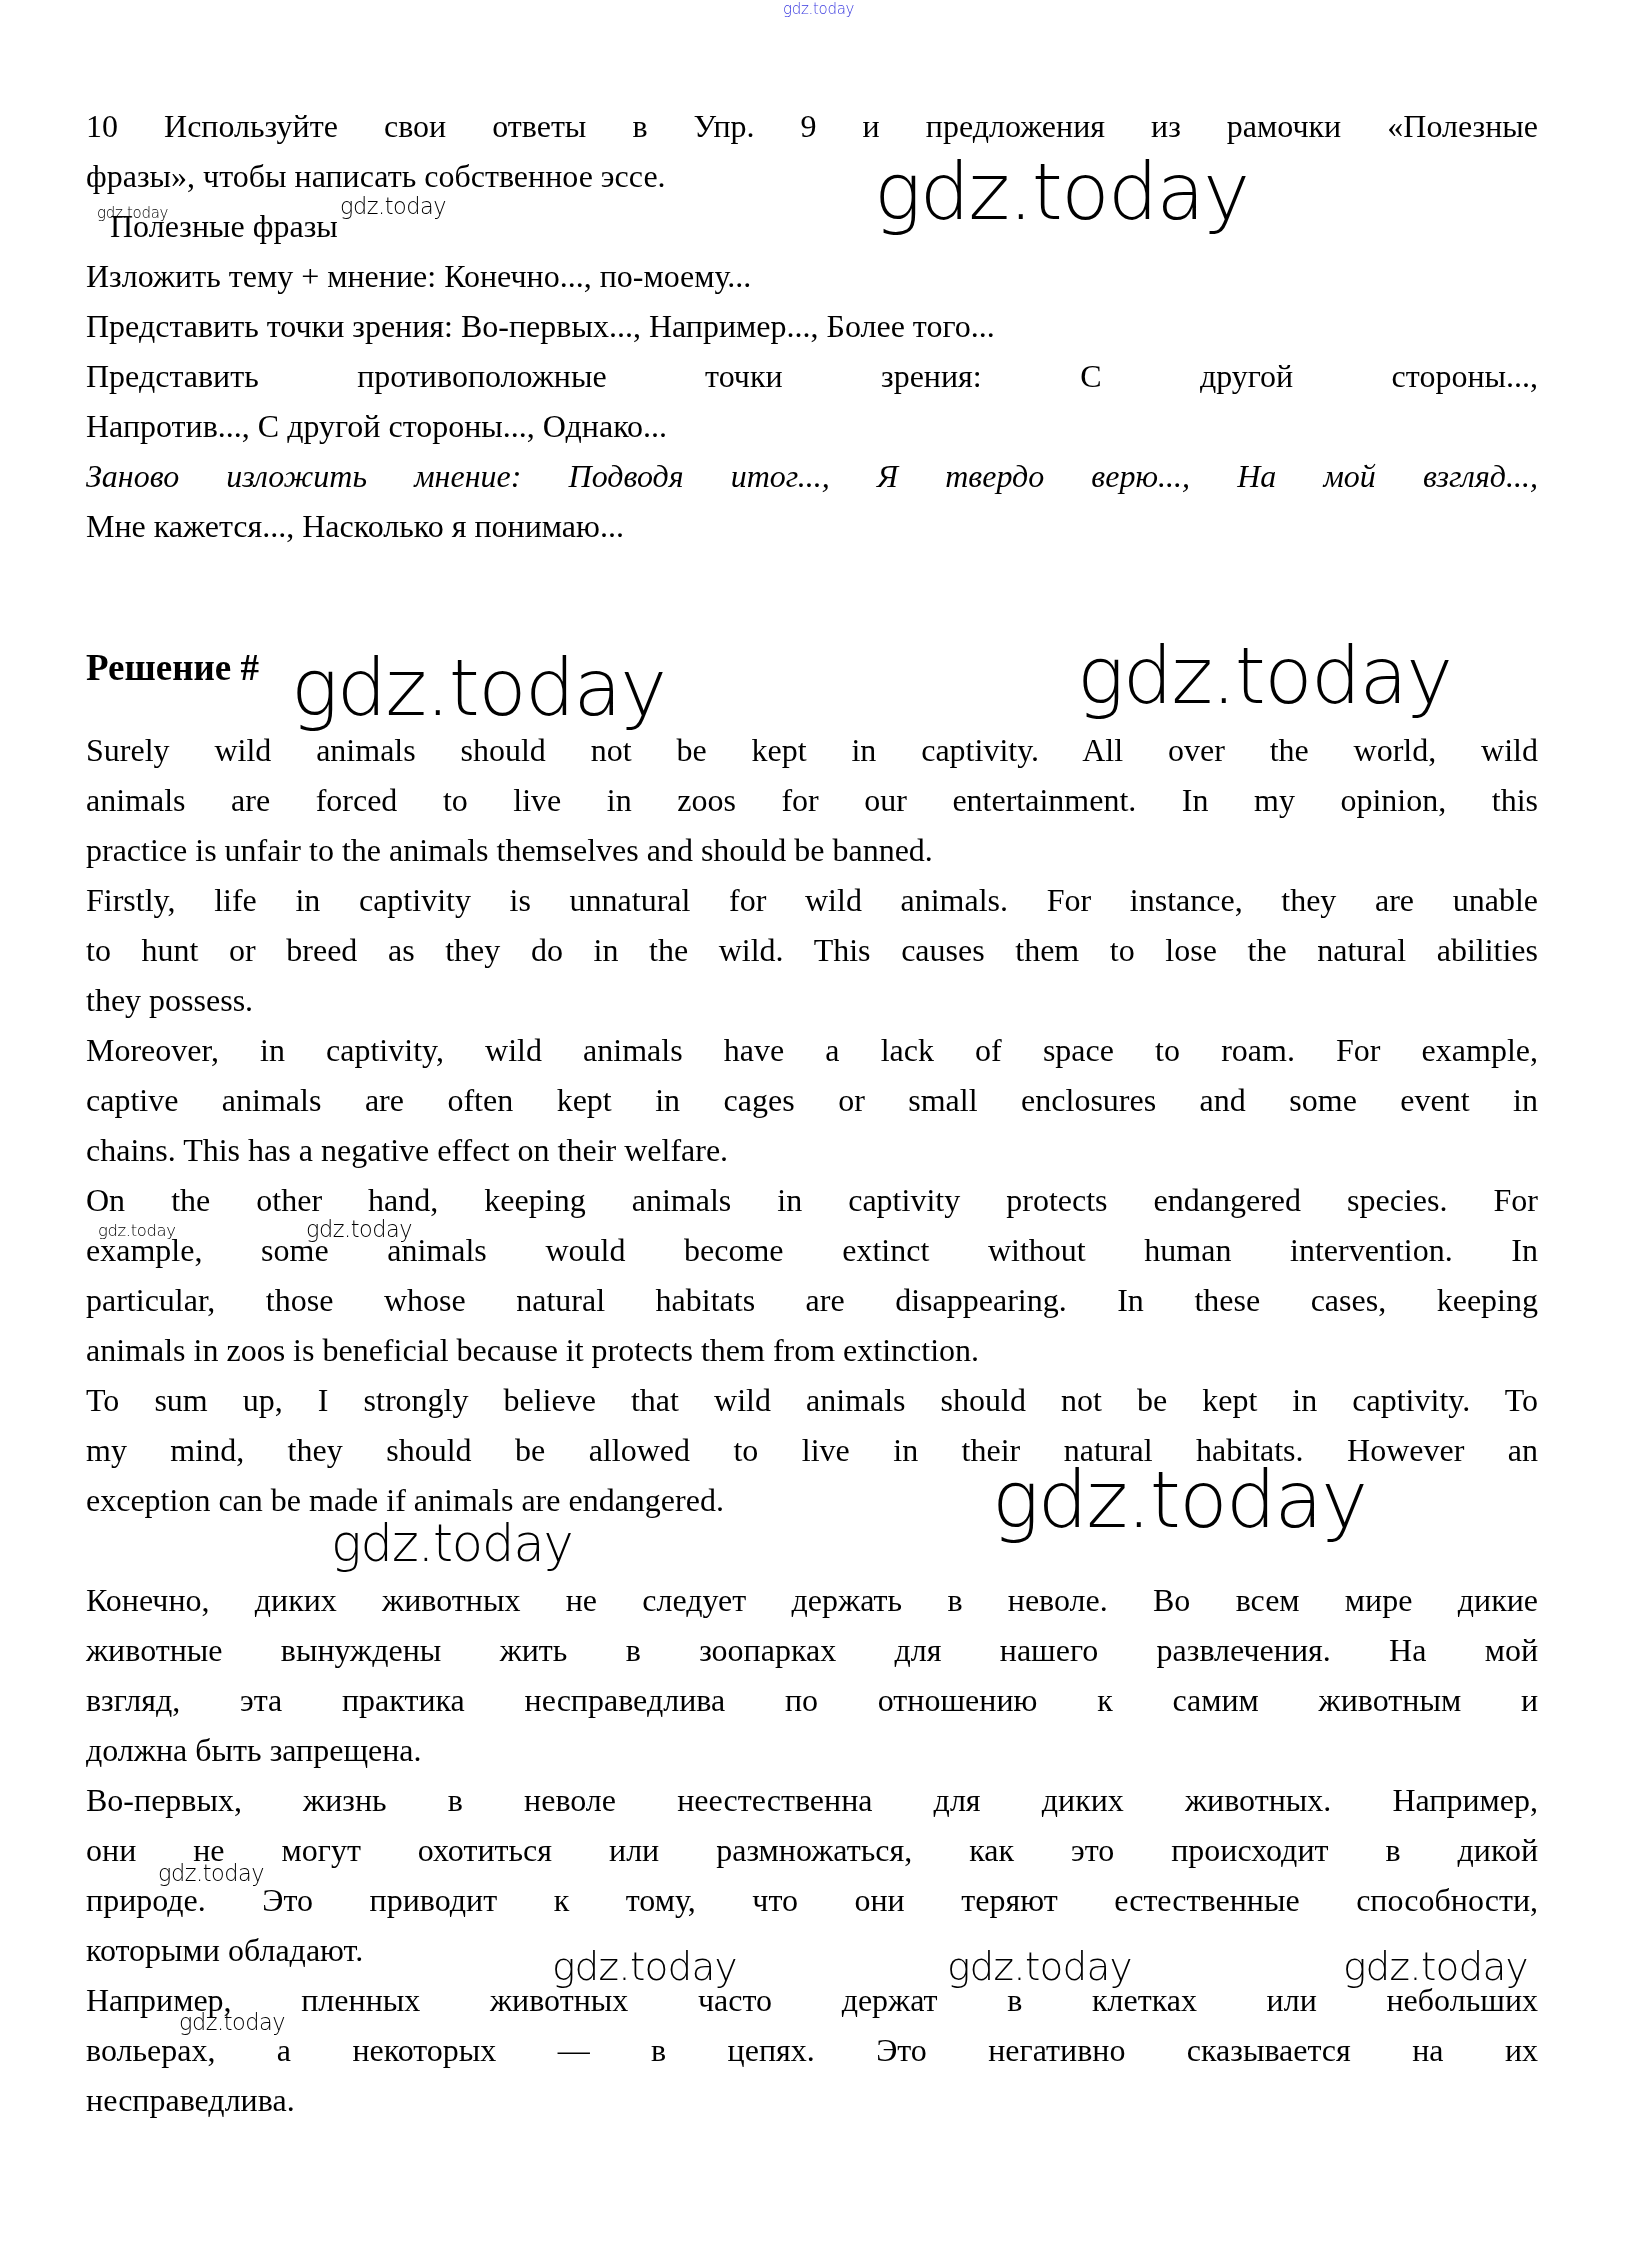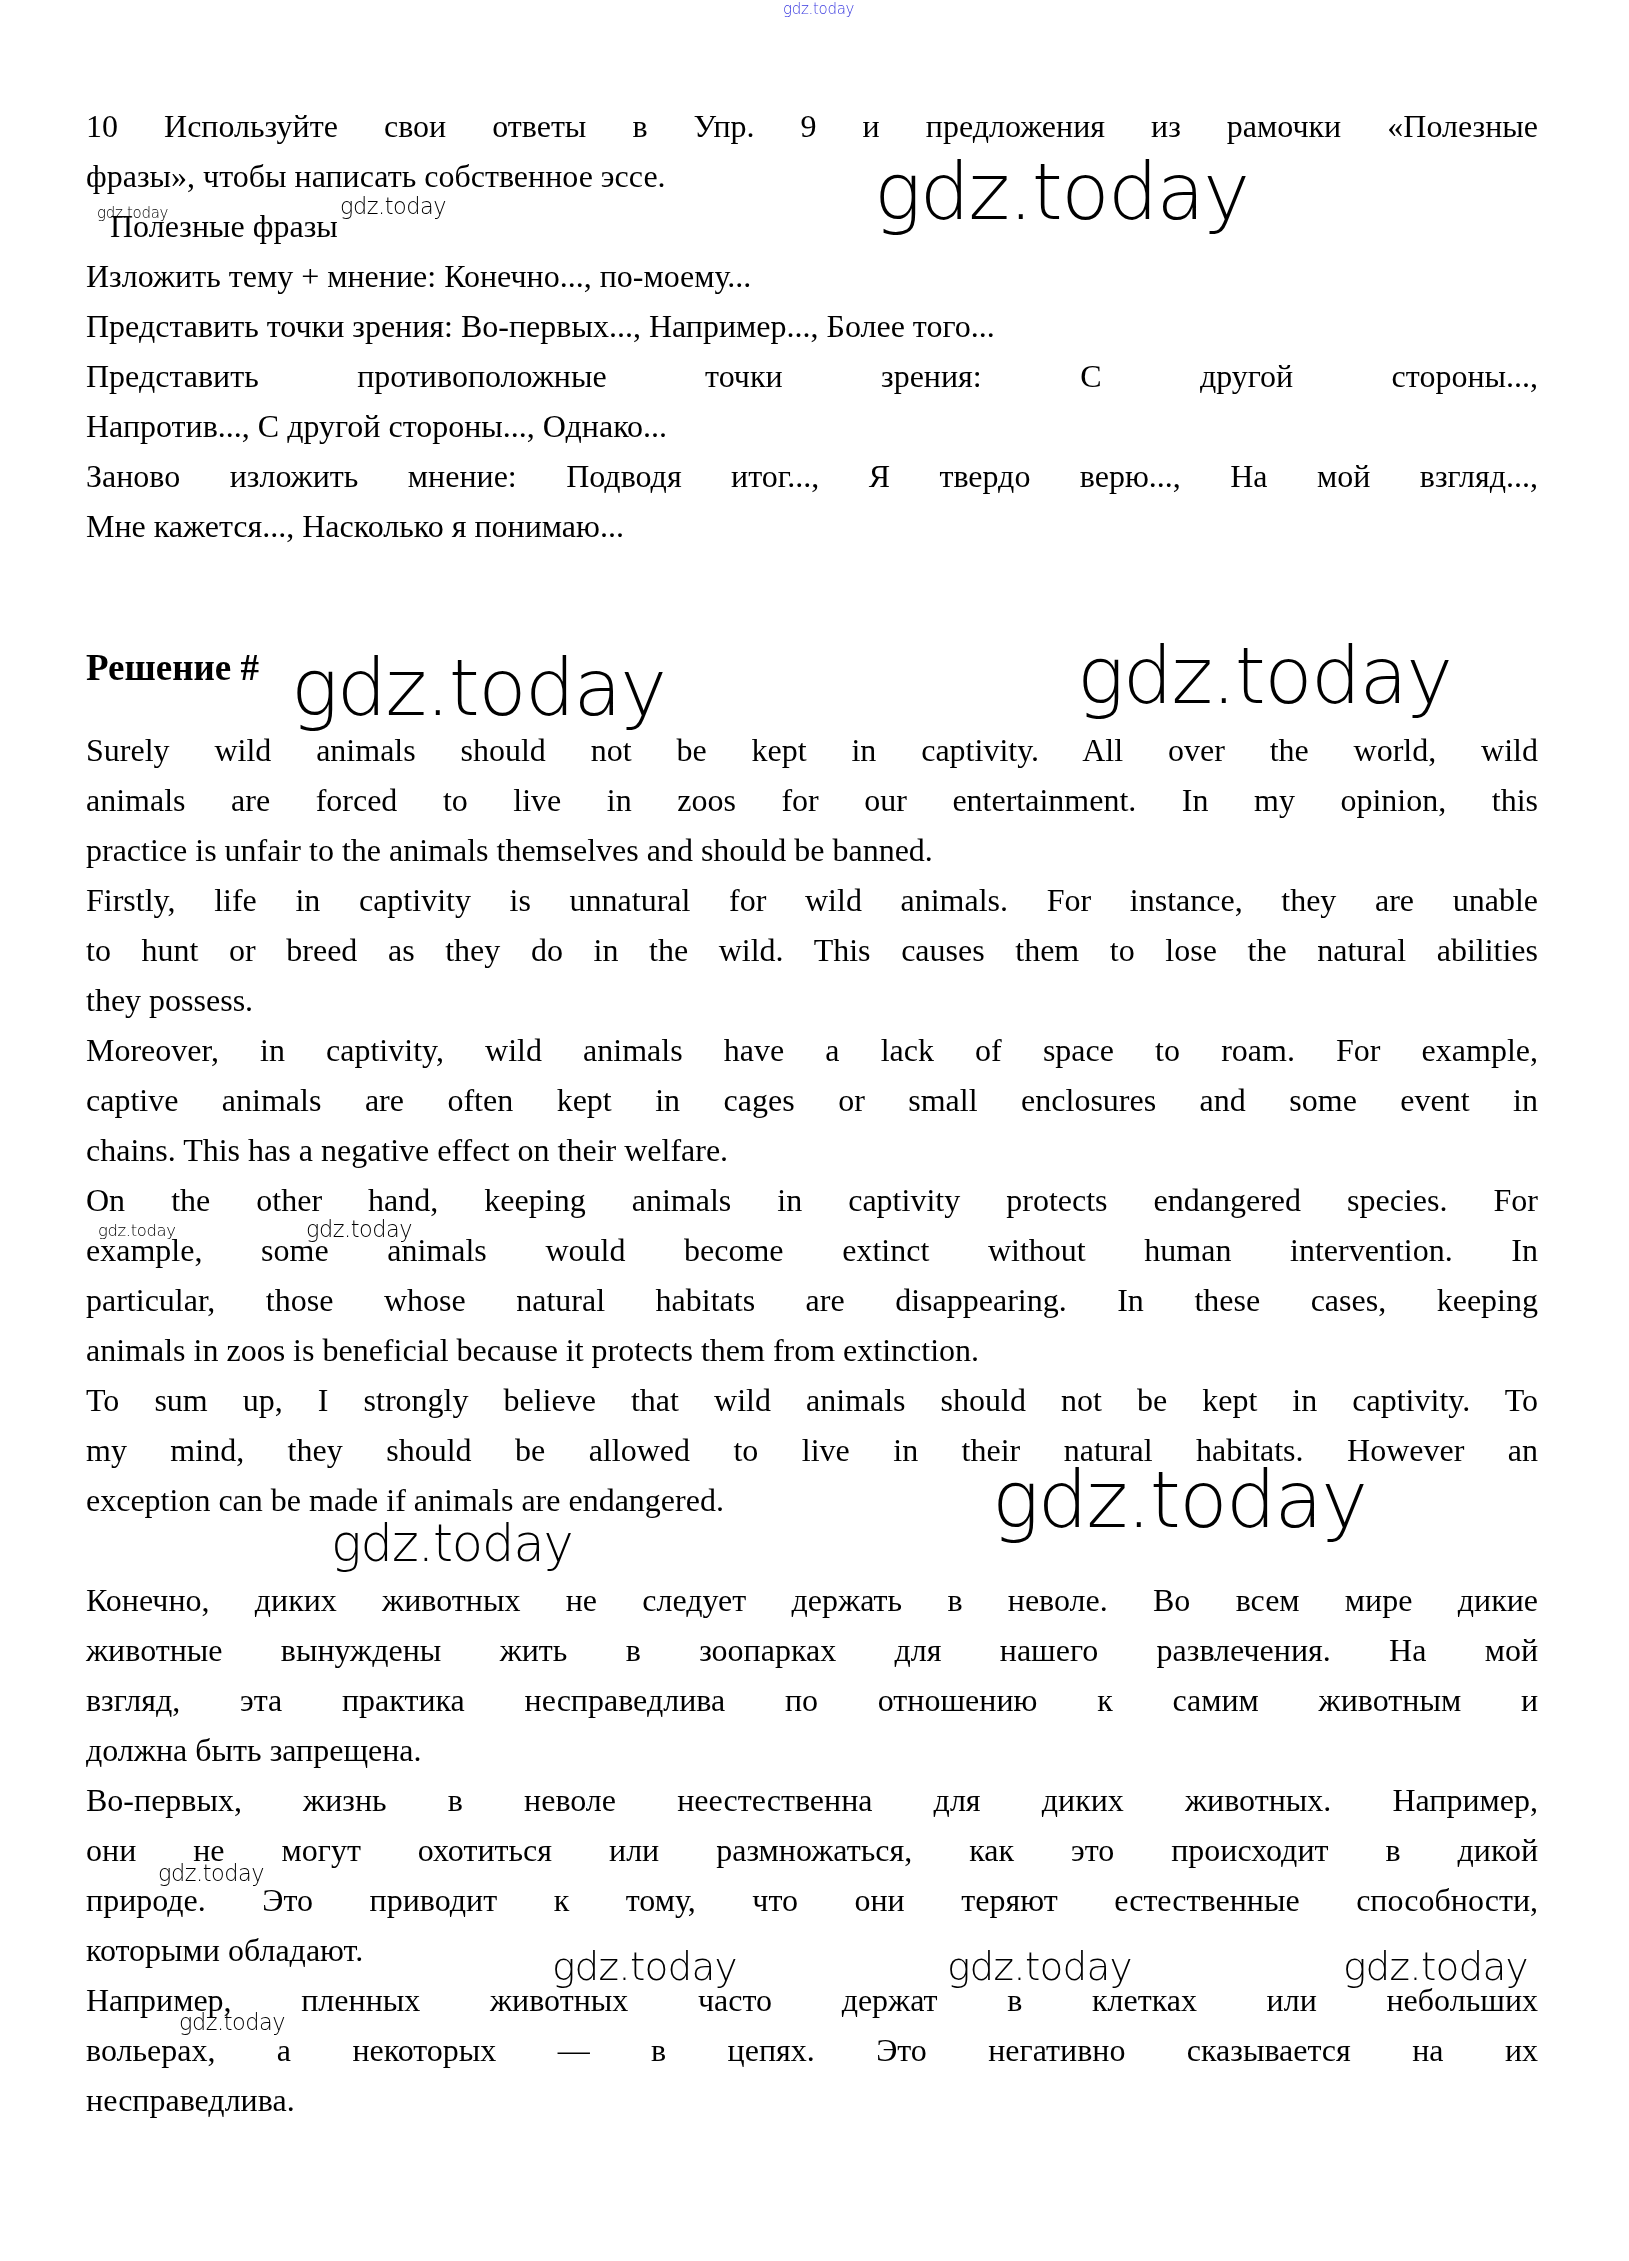--- a/index.html
+++ b/index.html
@@ -27,21 +27,21 @@
   <div class="wm wm-blue" style="left:783px; top:1.5px; font-size:15px;">gdz.today</div>
 
   <div class="text-block" style="top:101px;">
     <span class="just" style="display: block;">10 Используйте свои ответы в Упр. 9 и предложения из рамочки «Полезные</span>
     <span class="line" style="display: block;">фразы», чтобы написать собственное эссе.</span>
     <span class="line" style="display: block; margin-left: 24px;">Полезные фразы</span>
     <span class="line" style="display: block;">Изложить тему + мнение: Конечно..., по-моему...</span>
     <span class="line" style="display: block;">Представить точки зрения: Во-первых..., Например..., Более того...</span>
     <span class="just" style="display: block;">Представить противоположные точки зрения: С другой стороны...,</span>
     <span class="line" style="display: block;">Напротив..., С другой стороны..., Однако...</span>
-    <span class="just" style="display: block;">Заново изложить мнение: Подводя итог..., Я твердо верю..., На мой взгляд...,</span>
+    <span class="just" style="display: block; font-style: italic;">Заново изложить мнение: Подводя итог..., Я твердо верю..., На мой взгляд...,</span>
     <span class="line" style="display: block;">Мне кажется..., Насколько я понимаю...</span>
   </div>
 
   <div class="text-block heading-bold" style="top:643px;">Решение #</div>
 
   <div class="text-block" style="top:725px;">
     <span class="just" style="display: block;">Surely wild animals should not be kept in captivity. All over the world, wild</span>
     <span class="just" style="display: block;">animals are forced to live in zoos for our entertainment. In my opinion, this</span>
     <span class="line" style="display: block;">practice is unfair to the animals themselves and should be banned.</span>
     <span class="just" style="display: block;">Firstly, life in captivity is unnatural for wild animals. For instance, they are unable</span>

